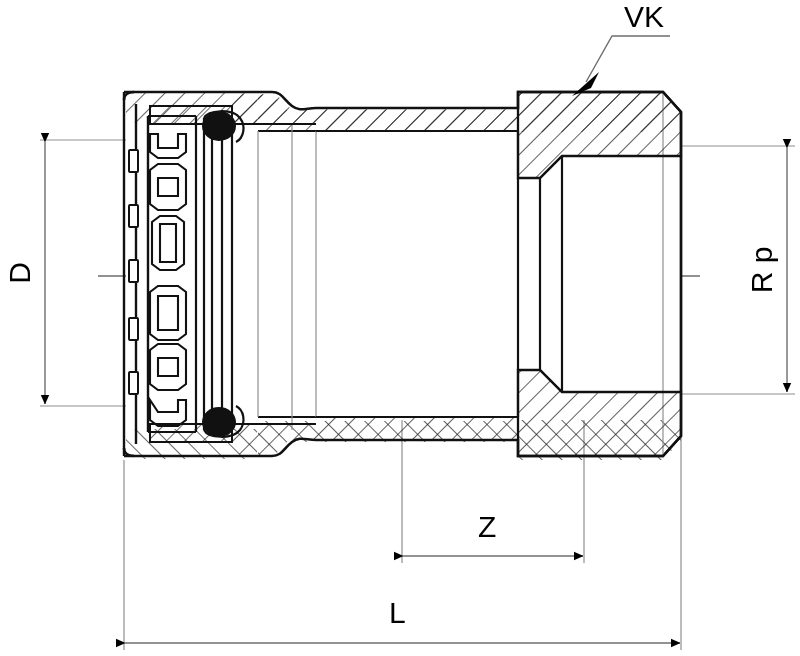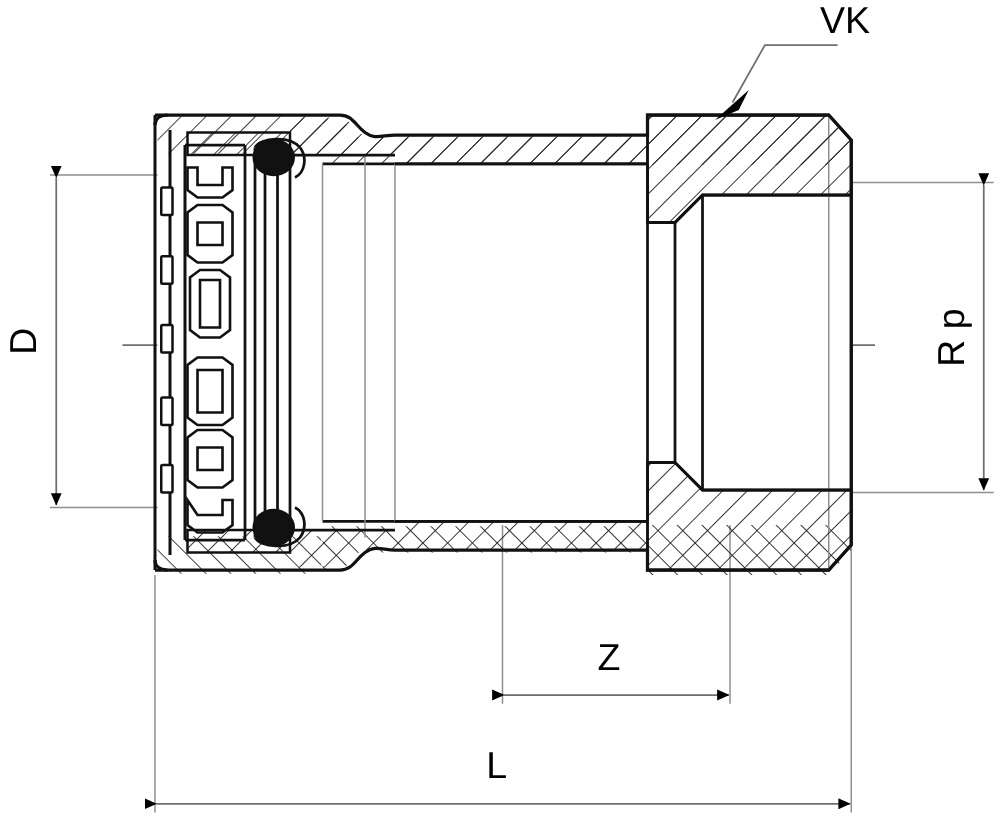--- a/index.html
+++ b/index.html
@@ -252,21 +252,21 @@
 
     <g stroke="#6e6e6e" stroke-width="1.4" fill="none">
       <path d="M670,36 L612,36 L586,82"></path>
     </g>
     <g>
       <path d="M572,96 L599,72 L591,88 Z" fill="#000000"></path>
     </g>
 
   </svg>
 
-  <div class="dim-label" style="left:656px; top:2px;">VK</div>
+  <div class="dim-label" style="left:624px; top:2px;">VK</div>
 
   <div class="dim-label rot90" style="left:4px; top:258px; width:32px; text-align:center;">D</div>
 
   <div class="dim-label rot90" style="left:726px; top:255px; width:72px; text-align:center;">R p</div>
 
   <div class="dim-label" style="left:478px; top:512px;">Z</div>
 
   <div class="dim-label" style="left:389px; top:598px;">L</div>
 
 </div>

